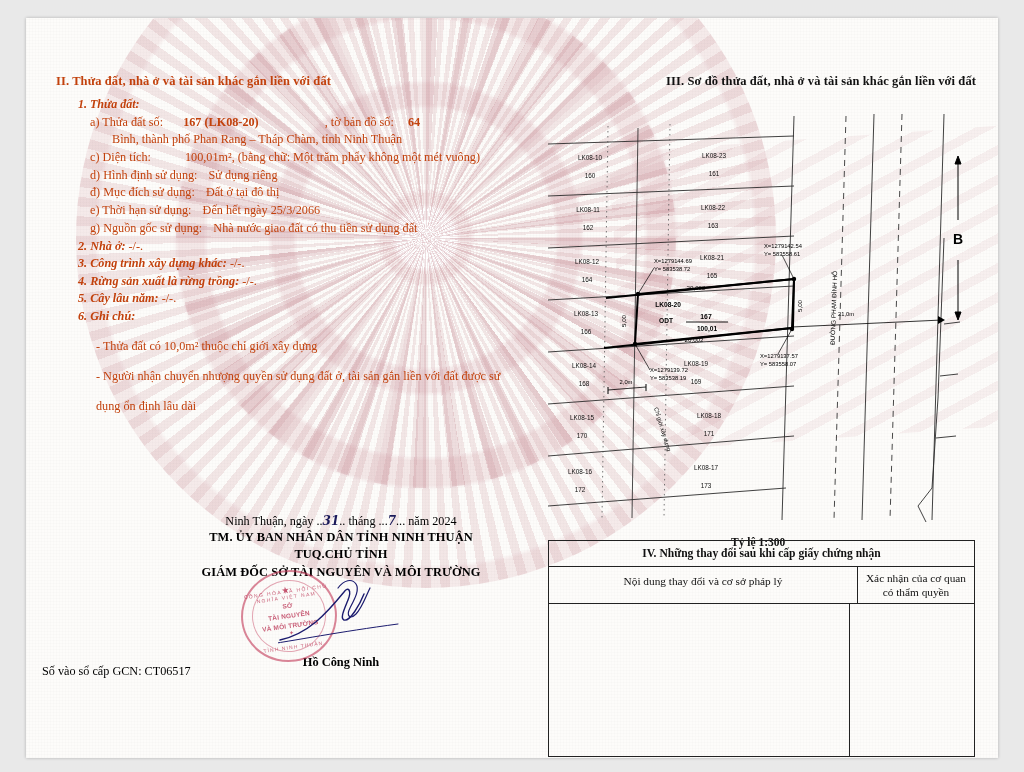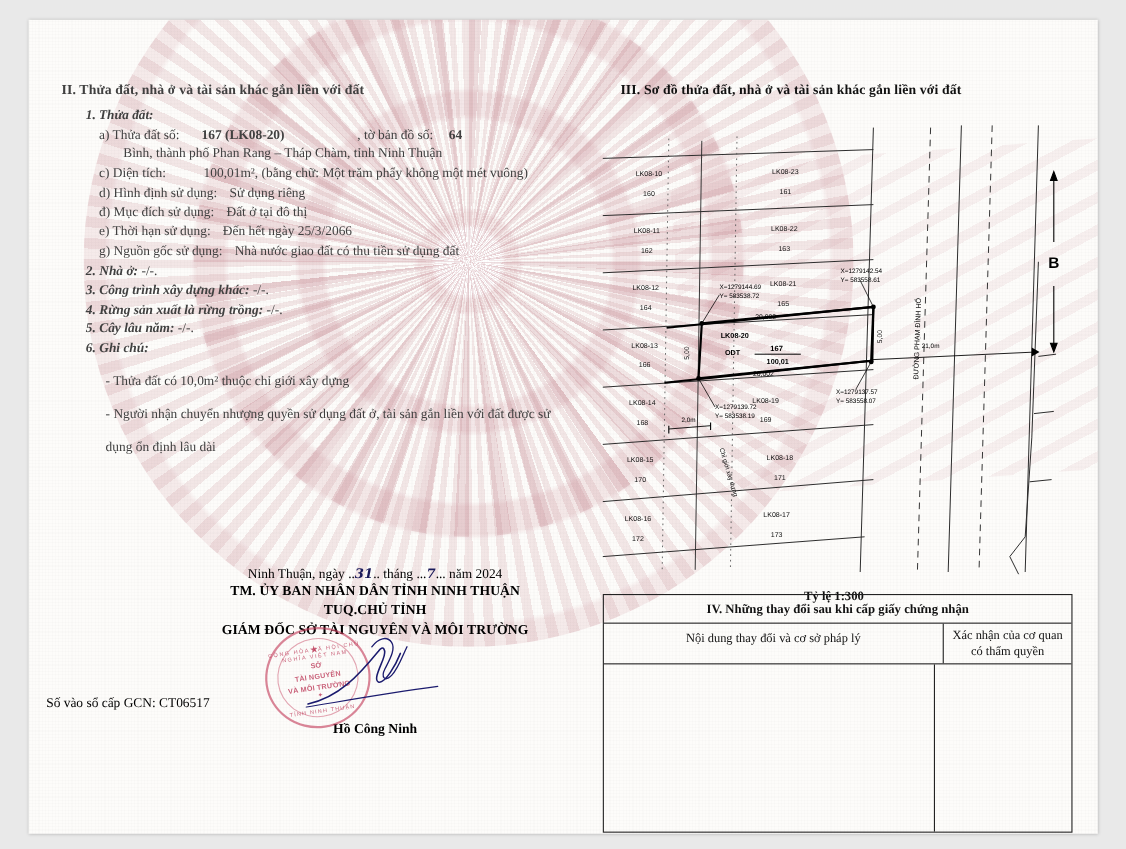--- a/index.html
+++ b/index.html
@@ -45,21 +45,21 @@
     background:repeating-linear-gradient(-24deg, rgba(196,128,140,.10) 0 9px, rgba(255,255,255,0) 9px 26px);
     transform:rotate(-4deg);pointer-events:none;
   }
   .paper-tex{
     position:absolute;inset:0;
     background:repeating-linear-gradient(90deg, rgba(0,0,0,.012) 0 1px, rgba(255,255,255,0) 1px 3px),
                repeating-linear-gradient(0deg, rgba(0,0,0,.012) 0 1px, rgba(255,255,255,0) 1px 3px);
     pointer-events:none;
   }
 
-  .left-col{position:absolute;left:30px;top:56px;width:470px;color:#404040;}
+  .left-col{position:absolute;left:30px;top:56px;width:470px;color:#c2410c;}
   .right-col{position:absolute;left:510px;top:56px;width:440px;color:#111;}
 
   h2.sec{font-size:12.5px;font-weight:bold;margin:0 0 4px 0;letter-spacing:.1px;}
   .sub-i{font-size:12px;font-weight:bold;font-style:italic;margin:8px 0 1px 22px;}
   .ln{font-size:12.2px;margin:1.5px 0 1.5px 34px;line-height:1.33;}
   .ln .lbl{}
   .ln .val{font-weight:bold;}
   .ind2{margin-left:56px;}
   .numitem{font-size:12.2px;font-weight:bold;font-style:italic;margin:2.5px 0 2.5px 22px;}
   .numitem .dash{font-weight:normal;font-style:normal;}
@@ -80,21 +80,21 @@
   }
   .seal .inner{position:absolute;left:9px;top:8px;right:9px;bottom:8px;border:1px solid rgba(196,60,90,.45);border-radius:50%;}
   .seal .star{position:absolute;left:50%;top:13px;transform:translateX(-50%);font-size:9px;}
   .seal .c1{position:absolute;left:0;right:0;top:30px;text-align:center;font-size:6.5px;font-weight:bold;letter-spacing:.2px;}
   .seal .c2{position:absolute;left:0;right:0;top:40px;text-align:center;font-size:6.5px;font-weight:bold;letter-spacing:.2px;}
   .seal .top-arc{position:absolute;left:0;right:0;top:16px;text-align:center;font-size:5px;letter-spacing:1.4px;}
   .seal .bot-arc{position:absolute;left:0;right:0;bottom:10px;text-align:center;font-size:5px;letter-spacing:1.1px;}
   .seal .dot{position:absolute;left:50%;bottom:24px;transform:translateX(-50%);font-size:6px;}
   .penstroke{position:absolute;left:252px;top:556px;width:130px;height:80px;pointer-events:none;}
 
-  .gcn{position:absolute;left:16px;top:614px;font-size:12.2px;}
+  .gcn{position:absolute;left:16px;top:646px;font-size:12.2px;}
 
   
   .mapwrap{position:absolute;left:10px;top:34px;width:430px;height:420px;}
   .scale-lbl{position:absolute;left:185px;top:428px;font-size:11.5px;font-weight:bold;}
 
   .tbl{position:absolute;left:12px;top:466px;width:425px;border:1.2px solid #222;}
   .tbl .hdr{text-align:center;font-weight:bold;font-size:11.6px;padding:6px 0 6px 0;border-bottom:1px solid #222;}
   .tbl .row{display:flex;}
   .tbl .c-left{flex:0 0 300px;border-right:1px solid #222;text-align:center;font-size:11.3px;padding:8px 4px;}
   .tbl .c-right{flex:1;text-align:center;font-size:11.3px;padding:4px 4px;line-height:1.25;}
@@ -208,21 +208,21 @@
     <path d="M60,14 C66,6 74,4 78,10 C82,16 76,26 72,34 C68,42 72,46 78,40 C84,34 88,22 92,14" fill="none" stroke="#1b1b6e" stroke-width="1.2" stroke-linecap="round"></path>
     <path d="M-20,72 C20,66 60,58 120,50" fill="none" stroke="#1b1b6e" stroke-width="1" stroke-linecap="round"></path>
   </svg>
 
   <div class="gcn">
     <span>Số vào sổ cấp GCN:</span>
     <span>CT06517</span>
   </div>
 
   <div class="right-col">
-    <h2 class="sec" style="text-align:left;padding-left:28px;">III. Sơ đồ thửa đất, nhà ở và tài sản khác gắn liền với đất</h2>
+    <h2 class="sec" style="text-align:right;padding-left:28px;">III. Sơ đồ thửa đất, nhà ở và tài sản khác gắn liền với đất</h2>
 
     <div class="mapwrap">
       <svg width="430" height="420" viewBox="0 0 430 420">
 
         <g stroke="#2b2b2b" stroke-width="0.9" fill="none">
           <path d="M2,36 L248,28"></path>
           <path d="M2,88 L248,78"></path>
           <path d="M2,140 L248,128"></path>
           <path d="M2,192 L248,178"></path>
           <path d="M2,244 L248,228"></path>

